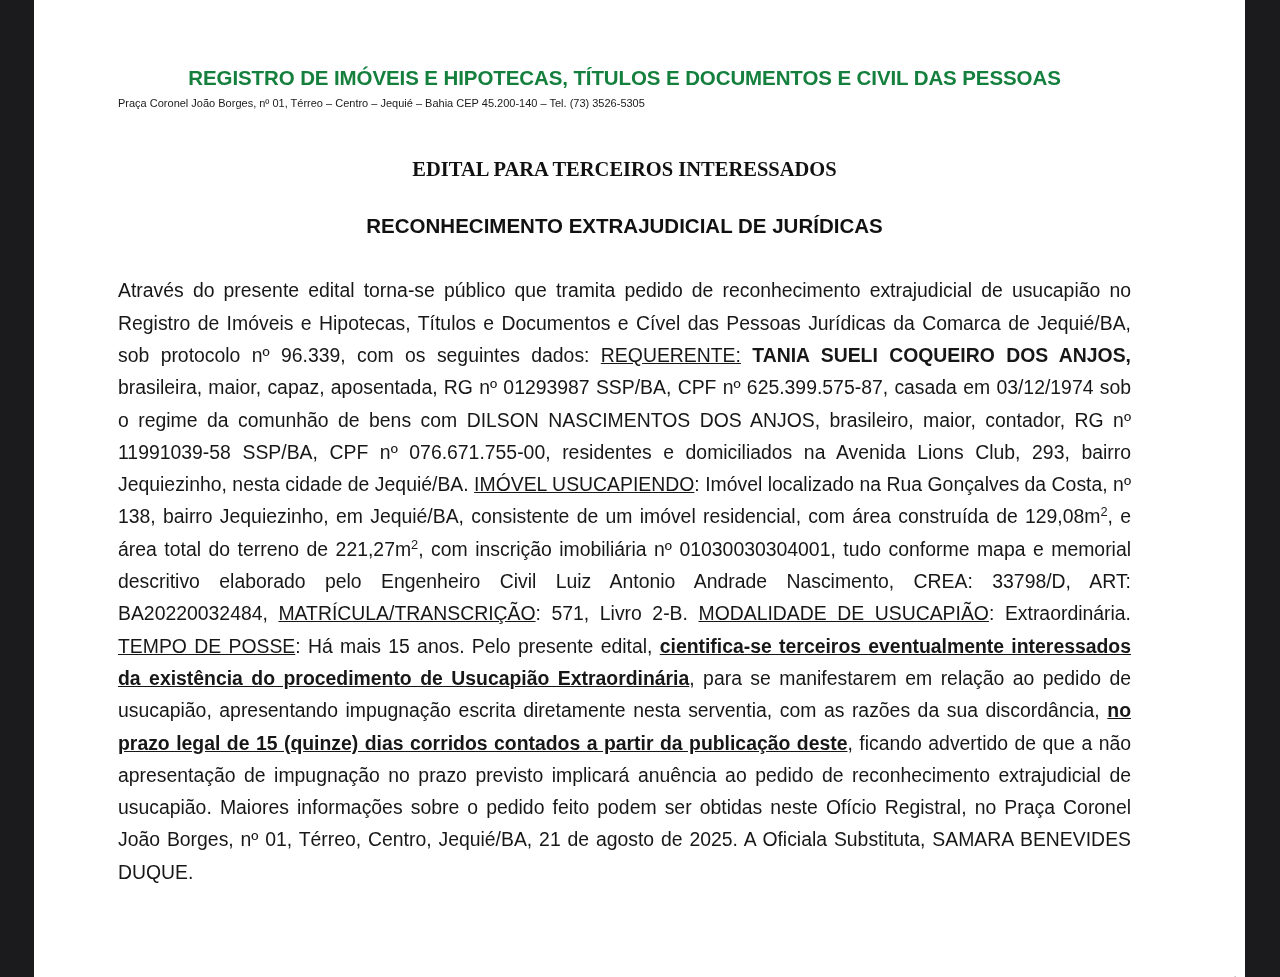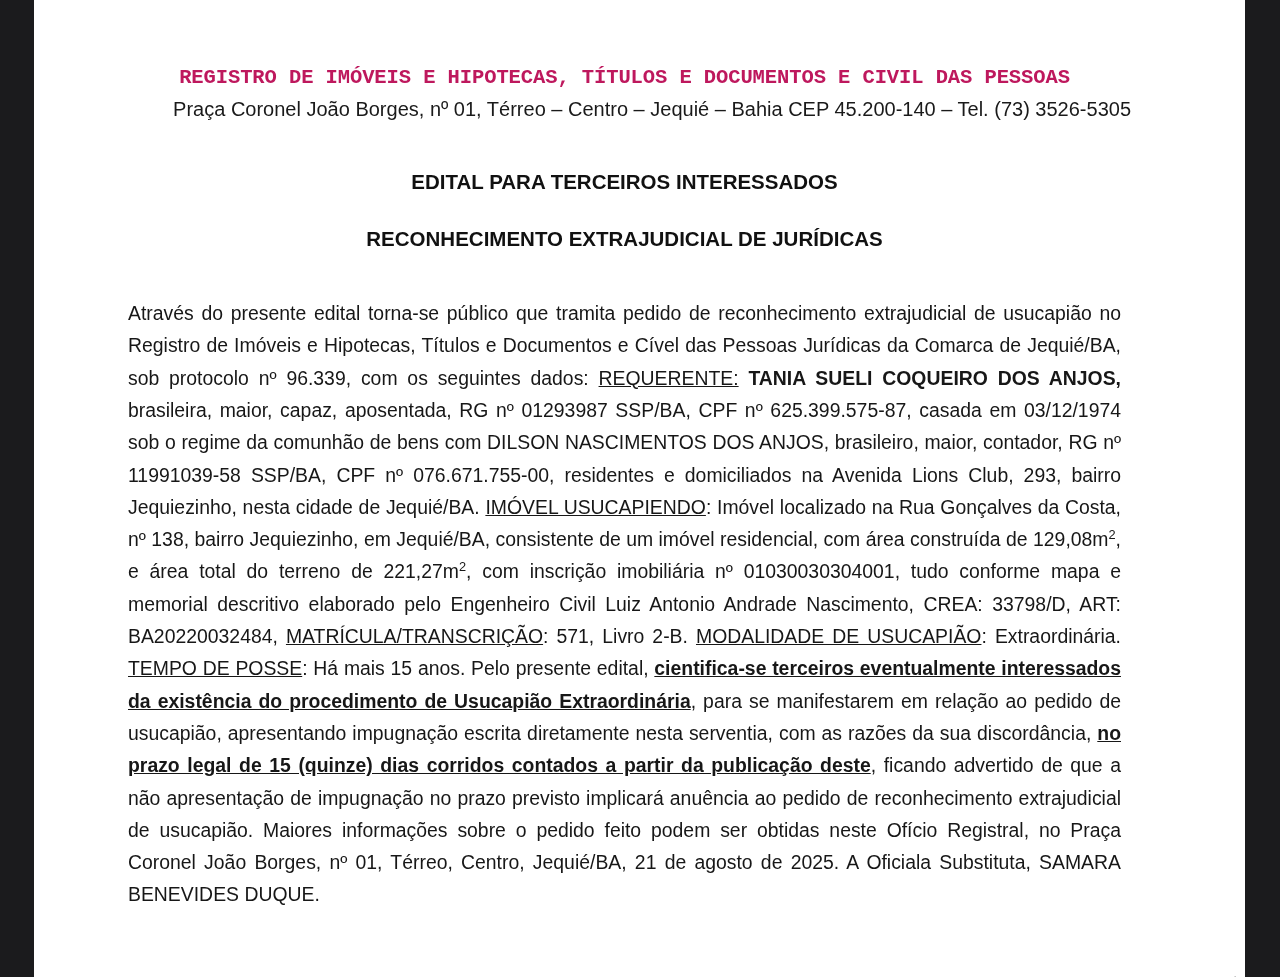--- a/index.html
+++ b/index.html
@@ -53,45 +53,44 @@
     width: 1013px;
   }
 
   .org-title {
     margin: 0;
     padding-top: 63px;
     text-align: center;
     font-size: 20.5px;
     font-weight: bold;
     line-height: 1.42;
-    color: #be185d;
+    color: #15803d;
     letter-spacing: -0.1px;
-    font-family: Liberation Mono, monospace;
   }
 
   .org-address {
     margin: 4px 0 0 0;
-    text-align: right;
-    font-size: 20px;
+    text-align: left;
+    font-size: 11px;
     line-height: 1.3;
     color: #1a1a1a;
   }
 
   .doc-title {
     margin: 0;
     text-align: center;
     font-size: 20.5px;
     font-weight: bold;
     color: #111;
   }
-  .doc-title.first { padding-top: 48px; }
+  .doc-title.first { padding-top: 48px; font-family: Liberation Serif, serif; }
   .doc-title.second { padding-top: 33px; }
 
   .body-text {
-    margin: 10px;
+    margin: 0;
     padding-top: 36px;
     text-align: justify;
     text-justify: inter-word;
     font-size: 19.4px;
     line-height: 32.3px;
     color: #171717;
     hyphens: none;
   }
 
   .u  { text-decoration: underline; }

